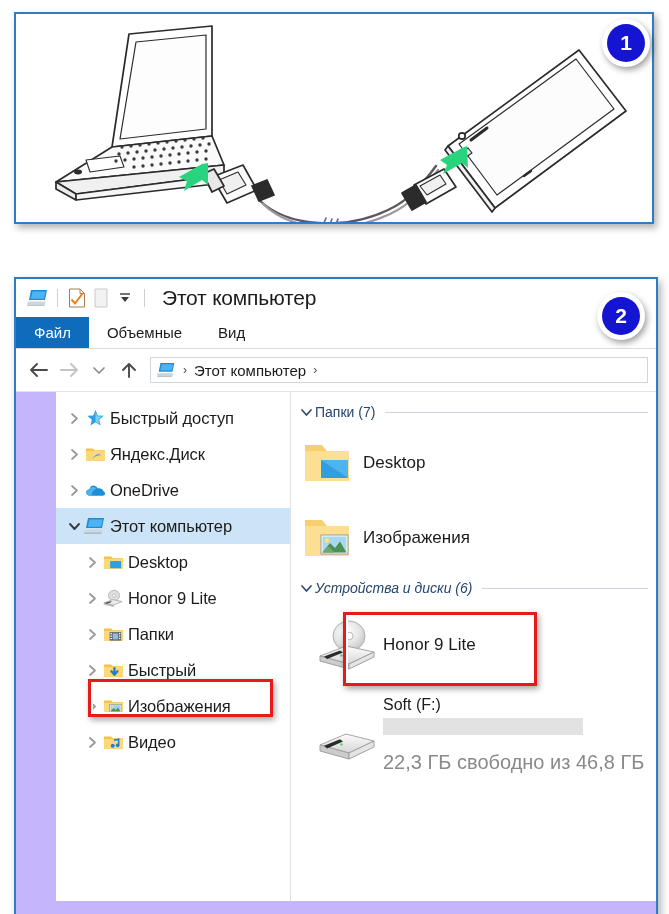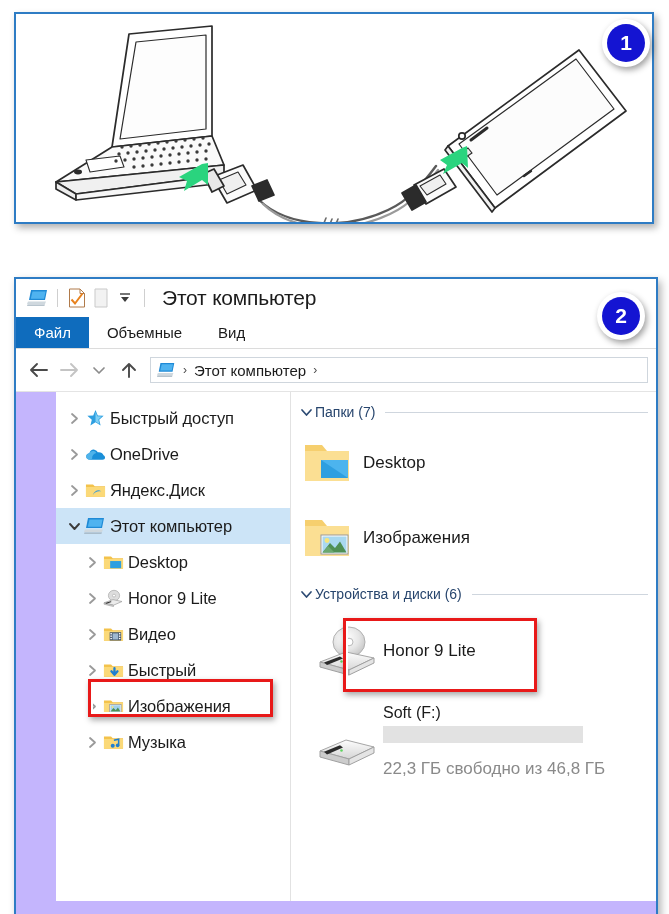--- a/index.html
+++ b/index.html
@@ -150,21 +150,21 @@
   
   .tile{display:flex;align-items:center;position:relative;}
   .tile-ico{width:72px;flex:none;display:flex;align-items:center;justify-content:center;}
   .tile-name{font-size:17px;color:#1b1b1b;white-space:nowrap;}
   .tile-drive-text{display:flex;flex-direction:column;justify-content:center;}
   .drive-name{font-size:16px;color:#1b1b1b;margin-bottom:4px;white-space:nowrap;}
   .capacity-bar{
     width:200px;height:17px;background:#e2e2e2;position:relative;overflow:hidden;
   }
   .capacity-fill{height:100%;background:#2e99d8;}
-  .capacity-text{font-size:17px;color:#8a8a8a;margin-top:16px;white-space:nowrap;}
+  .capacity-text{font-size:20px;color:#8a8a8a;margin-top:16px;white-space:nowrap;}
 
   #refresh-icon-wrap{position:absolute;left:22px;top:62px;}
 </style>
 </head>
 <body>
 
 <div id="panel-illustration">
   <svg id="illustration-svg" width="636" height="208" viewBox="0 0 636 208">
     <g fill="none" stroke="#2b2b2b" stroke-width="1.7" stroke-linejoin="round" stroke-linecap="round">
 
@@ -375,42 +375,42 @@
         <span class="tree-label">Быстрый доступ</span>
       </div>
 
       <div class="tree-item">
         <span class="chev">
           <svg width="11" height="13" viewBox="0 0 11 13">
               <path d="M3 2 L8 6.5 L3 11" fill="none" stroke="currentColor" stroke-width="1.8" stroke-linecap="round" stroke-linejoin="round"></path>
             </svg>
         </span>
         <span class="tree-ico">
-          <svg width="21" height="15" viewBox="0 0 22 15">
-            <path d="M6 13 C2.5 13 1 11 1.3 9 C1.6 7.2 3.2 6.2 4.6 6.3 C5 3.6 7.4 2 9.8 2.4 C11.6 2.7 12.8 4 13.3 5.2 C16 4.6 18.6 6 19.4 8.3 C20.6 8.8 21.3 10.2 20.9 11.5 C20.5 12.7 19.3 13 18.4 13 Z" fill="#1a8fd8"></path>
-            <path d="M6 13 C2.5 13 1 11 1.3 9 C1.6 7.4 3 6.4 4.3 6.4 C5.2 4.6 7.2 3.5 9.2 3.9 C10.4 4.2 11.3 5 11.8 6 C9 6.6 7.2 9 7.5 11.6 Z" fill="#4fb3ea"></path>
-          </svg>
-        </span>
-        <span class="tree-label">OneDrive</span>
-      </div>
-
-      <div class="tree-item">
-        <span class="chev">
-          <svg width="11" height="13" viewBox="0 0 11 13">
-              <path d="M3 2 L8 6.5 L3 11" fill="none" stroke="currentColor" stroke-width="1.8" stroke-linecap="round" stroke-linejoin="round"></path>
-            </svg>
-        </span>
-        <span class="tree-ico">
           <svg width="21" height="18" viewBox="0 0 22 18">
             <path d="M1 3.2 H8.4 L10.2 5.2 H21 V16 H1 Z" fill="#f3c24a"></path>
             <path d="M1 5.8 H21 V16 H1 Z" fill="#fbd978"></path>
             <path d="M8 14.5 C10 11 14 9.5 17 10.5 C14.5 8 10 9.5 8 14.5 Z" fill="#3a9ad8"></path>
           </svg>
         </span>
         <span class="tree-label">Яндекс.Диск</span>
+      </div>
+
+      <div class="tree-item">
+        <span class="chev">
+          <svg width="11" height="13" viewBox="0 0 11 13">
+              <path d="M3 2 L8 6.5 L3 11" fill="none" stroke="currentColor" stroke-width="1.8" stroke-linecap="round" stroke-linejoin="round"></path>
+            </svg>
+        </span>
+        <span class="tree-ico">
+          <svg width="21" height="15" viewBox="0 0 22 15">
+            <path d="M6 13 C2.5 13 1 11 1.3 9 C1.6 7.2 3.2 6.2 4.6 6.3 C5 3.6 7.4 2 9.8 2.4 C11.6 2.7 12.8 4 13.3 5.2 C16 4.6 18.6 6 19.4 8.3 C20.6 8.8 21.3 10.2 20.9 11.5 C20.5 12.7 19.3 13 18.4 13 Z" fill="#1a8fd8"></path>
+            <path d="M6 13 C2.5 13 1 11 1.3 9 C1.6 7.4 3 6.4 4.3 6.4 C5.2 4.6 7.2 3.5 9.2 3.9 C10.4 4.2 11.3 5 11.8 6 C9 6.6 7.2 9 7.5 11.6 Z" fill="#4fb3ea"></path>
+          </svg>
+        </span>
+        <span class="tree-label">OneDrive</span>
       </div>
 
       <div class="tree-item selected">
         <span class="chev open">
           <svg width="13" height="11" viewBox="0 0 13 11">
               <path d="M2 3 L6.5 8 L11 3" fill="none" stroke="currentColor" stroke-width="1.9" stroke-linecap="round" stroke-linejoin="round"></path>
             </svg>
         </span>
         <span class="tree-ico">
           <svg width="22" height="18" viewBox="0 0 22 18">
@@ -473,21 +473,21 @@
               <rect x="7.7" y="8" width="1.6" height="1.5"></rect>
                 <rect x="7.7" y="10.5" width="1.6" height="1.5"></rect>
               <rect x="7.7" y="13" width="1.6" height="1.5"></rect>
               <rect x="16.7" y="8" width="1.6" height="1.5"></rect>
                 <rect x="16.7" y="10.5" width="1.6" height="1.5"></rect>
               <rect x="16.7" y="13" width="1.6" height="1.5"></rect>
               <rect x="10" y="8.3" width="6" height="6.5" fill="#9fb8d0"></rect>
             </g>
           </svg>
         </span>
-        <span class="tree-label">Видео</span>
+        <span class="tree-label">Папки</span>
       </div>
 
       <div class="tree-item level2">
         <span class="chev">
           <svg width="11" height="13" viewBox="0 0 11 13">
               <path d="M3 2 L8 6.5 L3 11" fill="none" stroke="currentColor" stroke-width="1.8" stroke-linecap="round" stroke-linejoin="round"></path>
             </svg>
         </span>
         <span class="tree-ico">
           <svg width="21" height="18" viewBox="0 0 22 18">
@@ -526,21 +526,21 @@
         </span>
         <span class="tree-ico">
           <svg width="21" height="18" viewBox="0 0 22 18">
             <path d="M1 3.2 H8.4 L10.2 5.2 H21 V16 H1 Z" fill="#f3c24a"></path>
             <path d="M1 5.8 H21 V16 H1 Z" fill="#fbd978"></path>
             <path d="M11.4 7.2 L16.4 6 V12.8" fill="none" stroke="#1f7fd0" stroke-width="1.6"></path>
             <circle cx="10.2" cy="13" r="2.1" fill="#1f7fd0"></circle>
             <circle cx="15.3" cy="12.6" r="1.9" fill="#1f7fd0"></circle>
           </svg>
         </span>
-        <span class="tree-label">Музыка</span>
+        <span class="tree-label">Видео</span>
       </div>
 
 
       <div class="red-box" id="red-box-thispc"></div>
     </div>
 
     <div id="content-pane">
 
       <div id="refresh-icon-wrap">
         <svg width="24" height="24" viewBox="0 0 24 24">
@@ -581,21 +581,21 @@
             <rect x="20" y="22" width="27" height="19" fill="#ffffff" stroke="#9a9a9a" stroke-width="1"></rect>
             <rect x="21.5" y="23.5" width="24" height="16" fill="#a8d8f0"></rect>
             <path d="M21.5 39.5 L29 30 L34 35 L39 28.5 L45.5 39.5 Z" fill="#4e8f54"></path>
             <path d="M21.5 39.5 L27 33 L33.5 39.5 Z" fill="#6aa86f"></path>
             <circle cx="26" cy="27.5" r="2.4" fill="#f5e57c"></circle>
           </svg>
         </span>
         <span class="tile-name">Изображения</span>
       </div>
 
-      <div class="group-head" style="margin-top:6px;">
+      <div class="group-head" style="font-style:italic;">
         <span class="group-chev">
           <svg width="13" height="11" viewBox="0 0 13 11">
               <path d="M2 3 L6.5 8 L11 3" fill="none" stroke="currentColor" stroke-width="1.7" stroke-linecap="round" stroke-linejoin="round"></path>
             </svg>
         </span>
         <span class="group-title">Устройства и диски (6)</span>
         <span class="group-rule"></span>
       </div>
 
       <div class="tile" style="height:86px;padding-left:20px;">

